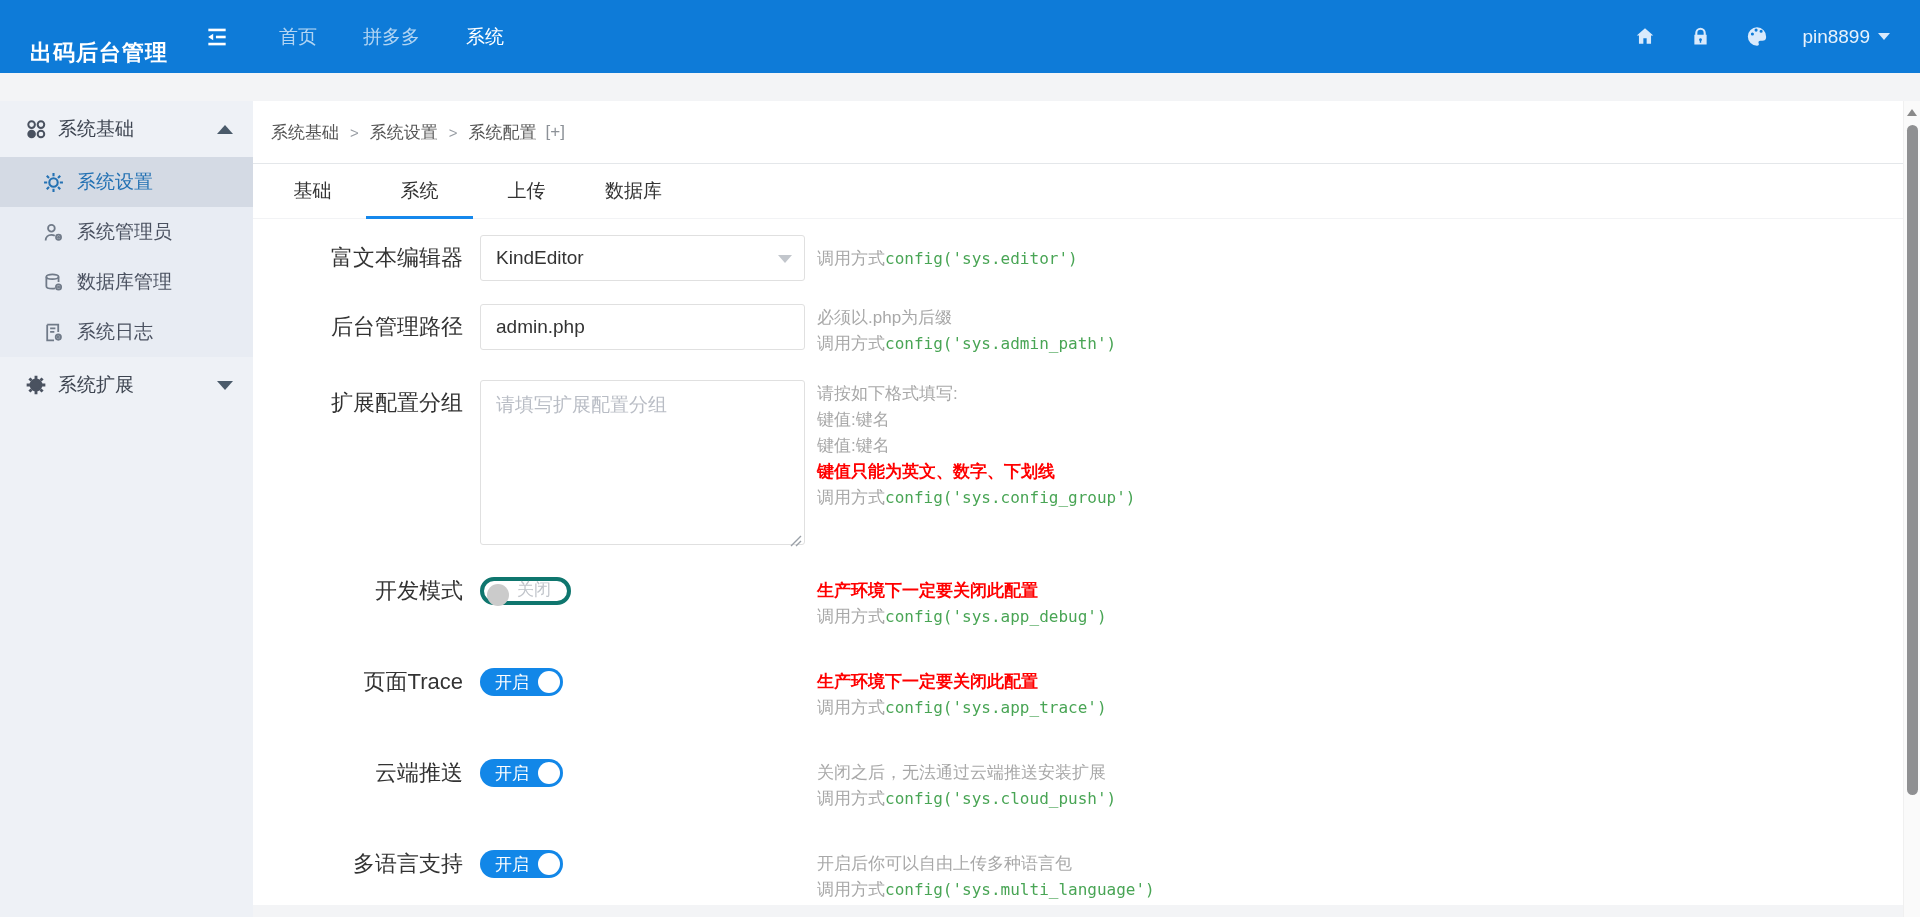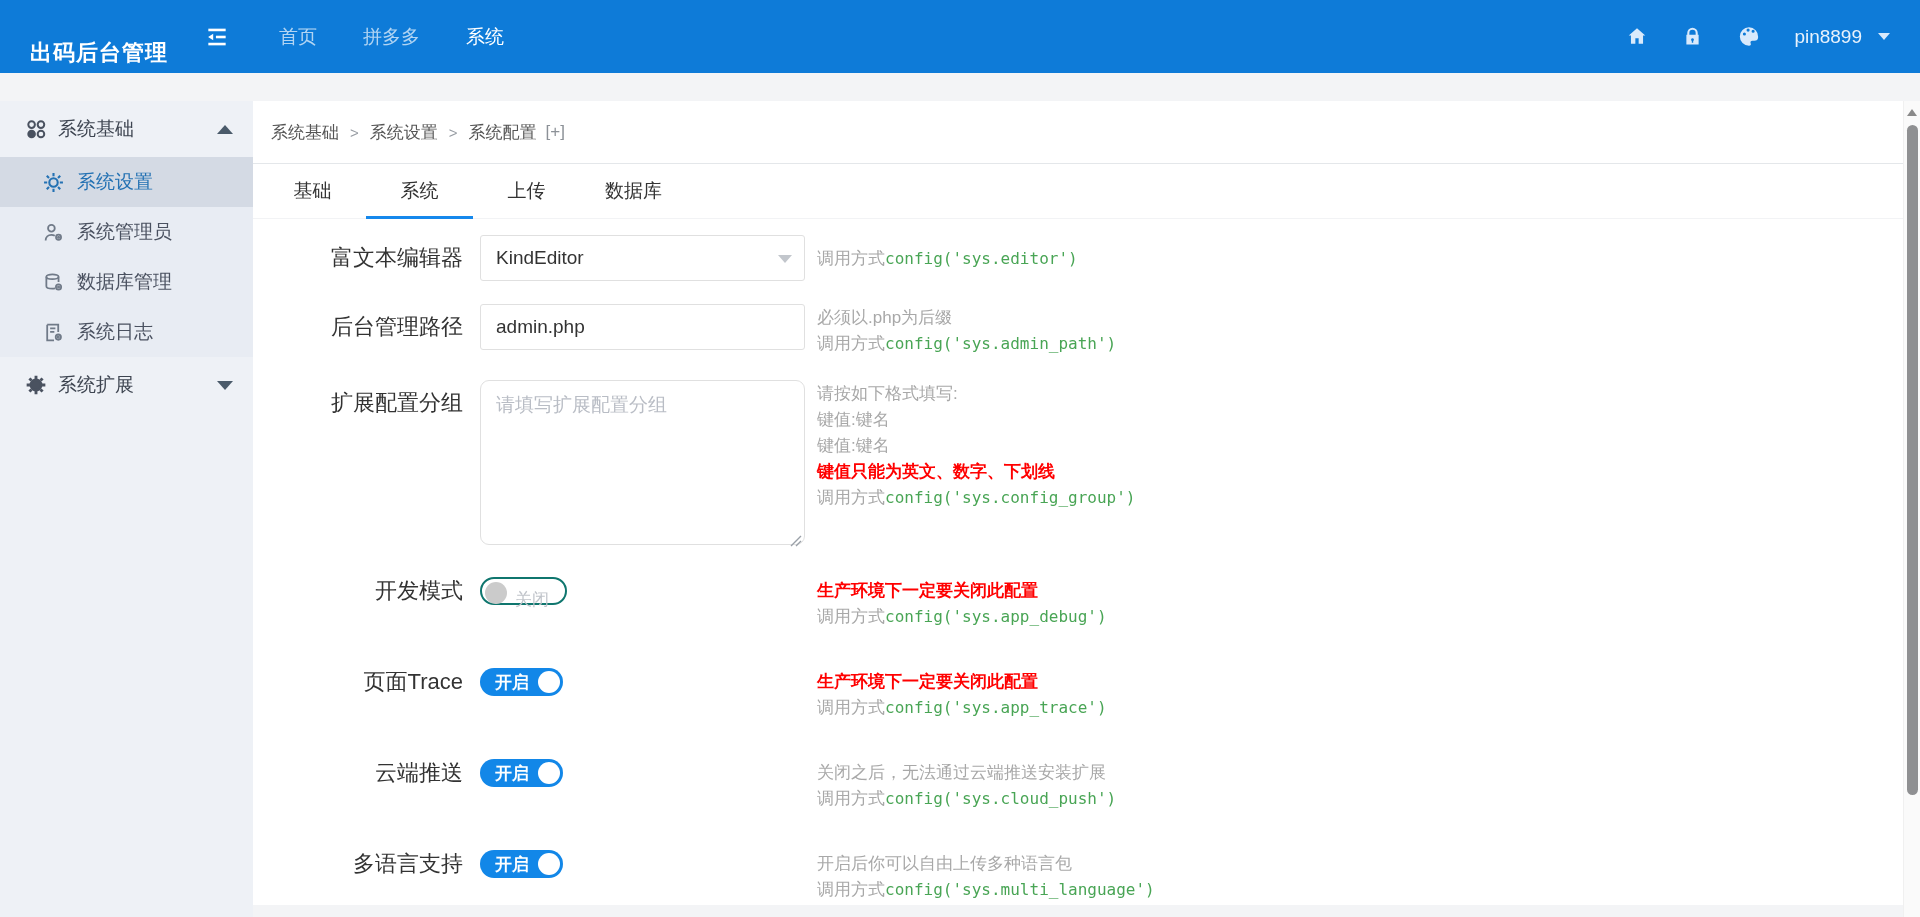--- a/index.html
+++ b/index.html
@@ -14,21 +14,21 @@
 
   
   .navbar{height:73px;background:var(--navbar-bg);display:flex;align-items:center;padding:0 30px;color:#fff;}
   .brand{font-size:22px;font-weight:bold;letter-spacing:1px;margin-top:32px;}
   .collapse-btn{margin-left:36px;width:26px;height:26px;display:flex;align-items:center;cursor:pointer;color:#fff;}
   .nav-menu{display:flex;margin-left:26px;height:100%;}
   .nav-item{padding:0 23px;display:flex;align-items:center;font-size:19px;color:rgba(255,255,255,.68);cursor:pointer;}
   .nav-item.active{color:#fff;}
   .nav-right{margin-left:auto;display:flex;align-items:center;gap:34px;}
   .nav-icon{width:22px;height:22px;color:#d9eafc;cursor:pointer;display:flex;align-items:center;}
-  .nav-user{display:flex;align-items:center;gap:16px;font-size:19px;color:#e8f2fc;cursor:pointer;}
+  .nav-user{display:flex;align-items:center;gap:8px;font-size:19px;color:#e8f2fc;cursor:pointer;}
   .caret-down{width:0;height:0;border-left:6px solid transparent;border-right:6px solid transparent;border-top:7px solid #d9eafc;}
 
   
   .layout{display:flex;height:844px;margin-top:28px;}
   .sidebar{width:253px;background:var(--sidebar-bg);flex-shrink:0;}
   .side-group-header{height:56px;display:flex;align-items:center;padding:0 20px 0 25px;font-size:19px;color:#3d4450;cursor:pointer;}
   .side-group-header .gicon{width:22px;height:22px;margin-right:11px;color:#4a5260;flex-shrink:0;}
   .side-group-header .arrow{margin-left:auto;}
   .tri-up{width:0;height:0;border-left:8px solid transparent;border-right:8px solid transparent;border-bottom:9px solid #4a5a6a;}
   .tri-down{width:0;height:0;border-left:8px solid transparent;border-right:8px solid transparent;border-top:9px solid #4a5a6a;}
@@ -53,28 +53,28 @@
   .form{padding-top:16px;}
   .form-row{display:flex;align-items:flex-start;margin-bottom:23px;}
   .form-row.type-textarea{margin-bottom:32px;}
   .form-row.type-toggle{margin-bottom:38px;}
   .f-label{width:227px;padding-right:17px;text-align:right;font-size:22px;color:#333;line-height:46px;flex-shrink:0;}
   .type-toggle .f-label{line-height:28px;}
   .f-control{width:325px;flex-shrink:0;position:relative;}
   .sel-box,.inp-box{width:100%;height:46px;border:1px solid var(--border-gray);border-radius:3px;background:#fff;
     font-size:19px;color:#333;padding:0 15px;display:flex;align-items:center;cursor:pointer;}
   .sel-caret{position:absolute;right:13px;top:20px;width:0;height:0;border-left:7px solid transparent;border-right:7px solid transparent;border-top:8px solid #c2c6cc;}
-  .ta-box{width:100%;height:165px;border:1px solid var(--border-gray);border-radius:9px;background:#fff;
+  .ta-box{width:100%;height:165px;border:1px solid var(--border-gray);border-radius:3px;background:#fff;
     font-size:19px;color:#b9bdc5;padding:11px 15px;position:relative;cursor:text;}
   .ta-resize{position:absolute;right:2px;bottom:2px;width:12px;height:12px;color:#9aa0a8;}
   .switch{height:28px;border-radius:14px;display:inline-flex;align-items:center;position:relative;cursor:pointer;min-width:74px;}
-  .switch.on{background:var(--toggle-on);padding:0 34px 0 15px;font-weight:bold;}
+  .switch.on{background:var(--toggle-on);padding:0 34px 0 15px;}
   .switch.on .sw-text{color:#fff;font-size:17px;}
   .switch.on .sw-knob{position:absolute;right:3px;top:3px;width:22px;height:22px;border-radius:50%;background:#fff;}
-  .switch.off{background:#fff;border:2px solid #0f766e;padding:16px 16px 0 33px;}
+  .switch.off{background:#fff;border:4px solid #0f766e;padding:16px 16px 0 33px;align-items:flex-end;}
   .switch.off .sw-text{color:#c0c4ca;font-size:17px;}
   .switch.off .sw-knob{position:absolute;left:3px;top:3px;width:22px;height:22px;border-radius:50%;background:#cbcbcb;}
   .f-hints{margin-left:12px;padding-top:1px;}
   .form-row.type-input .f-hints,.form-row.type-select .f-hints{align-self:center;}
   .hint-line{font-size:17px;line-height:26px;color:var(--hint-gray);white-space:nowrap;}
   .hint-line.red{color:var(--alert-red);font-weight:bold;}
   .hint-code{font-family:"DejaVu Sans Mono","Liberation Mono",monospace;font-size:16px;color:var(--code-green);}
 
   
   .scrollbar{position:absolute;top:0;right:0;width:17px;height:844px;background:#fafafa;border-left:1px solid #f0f0f0;}

